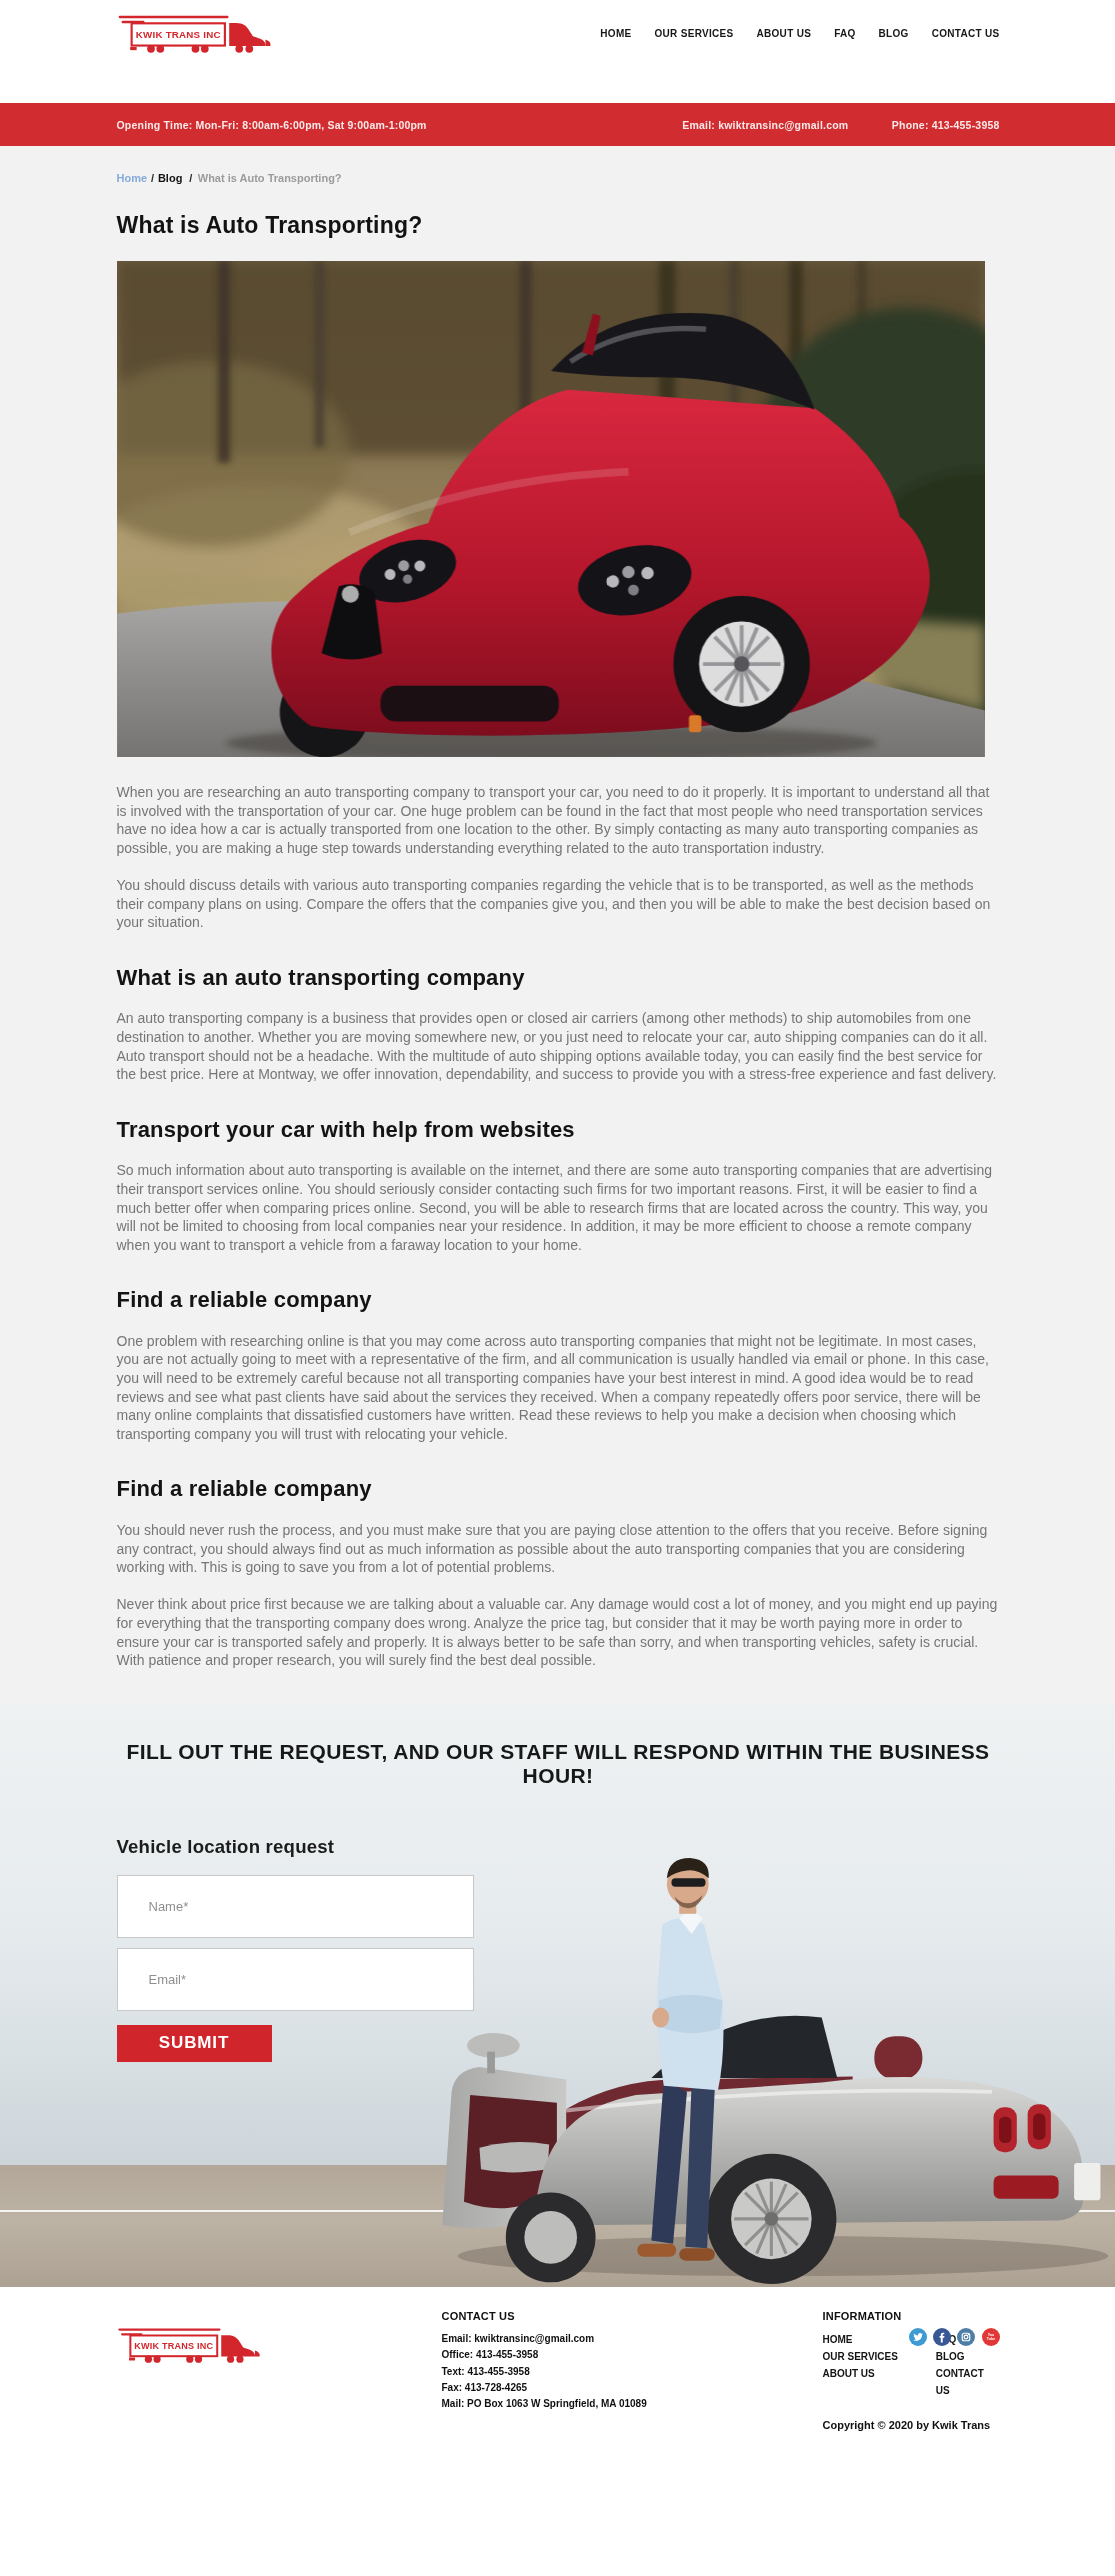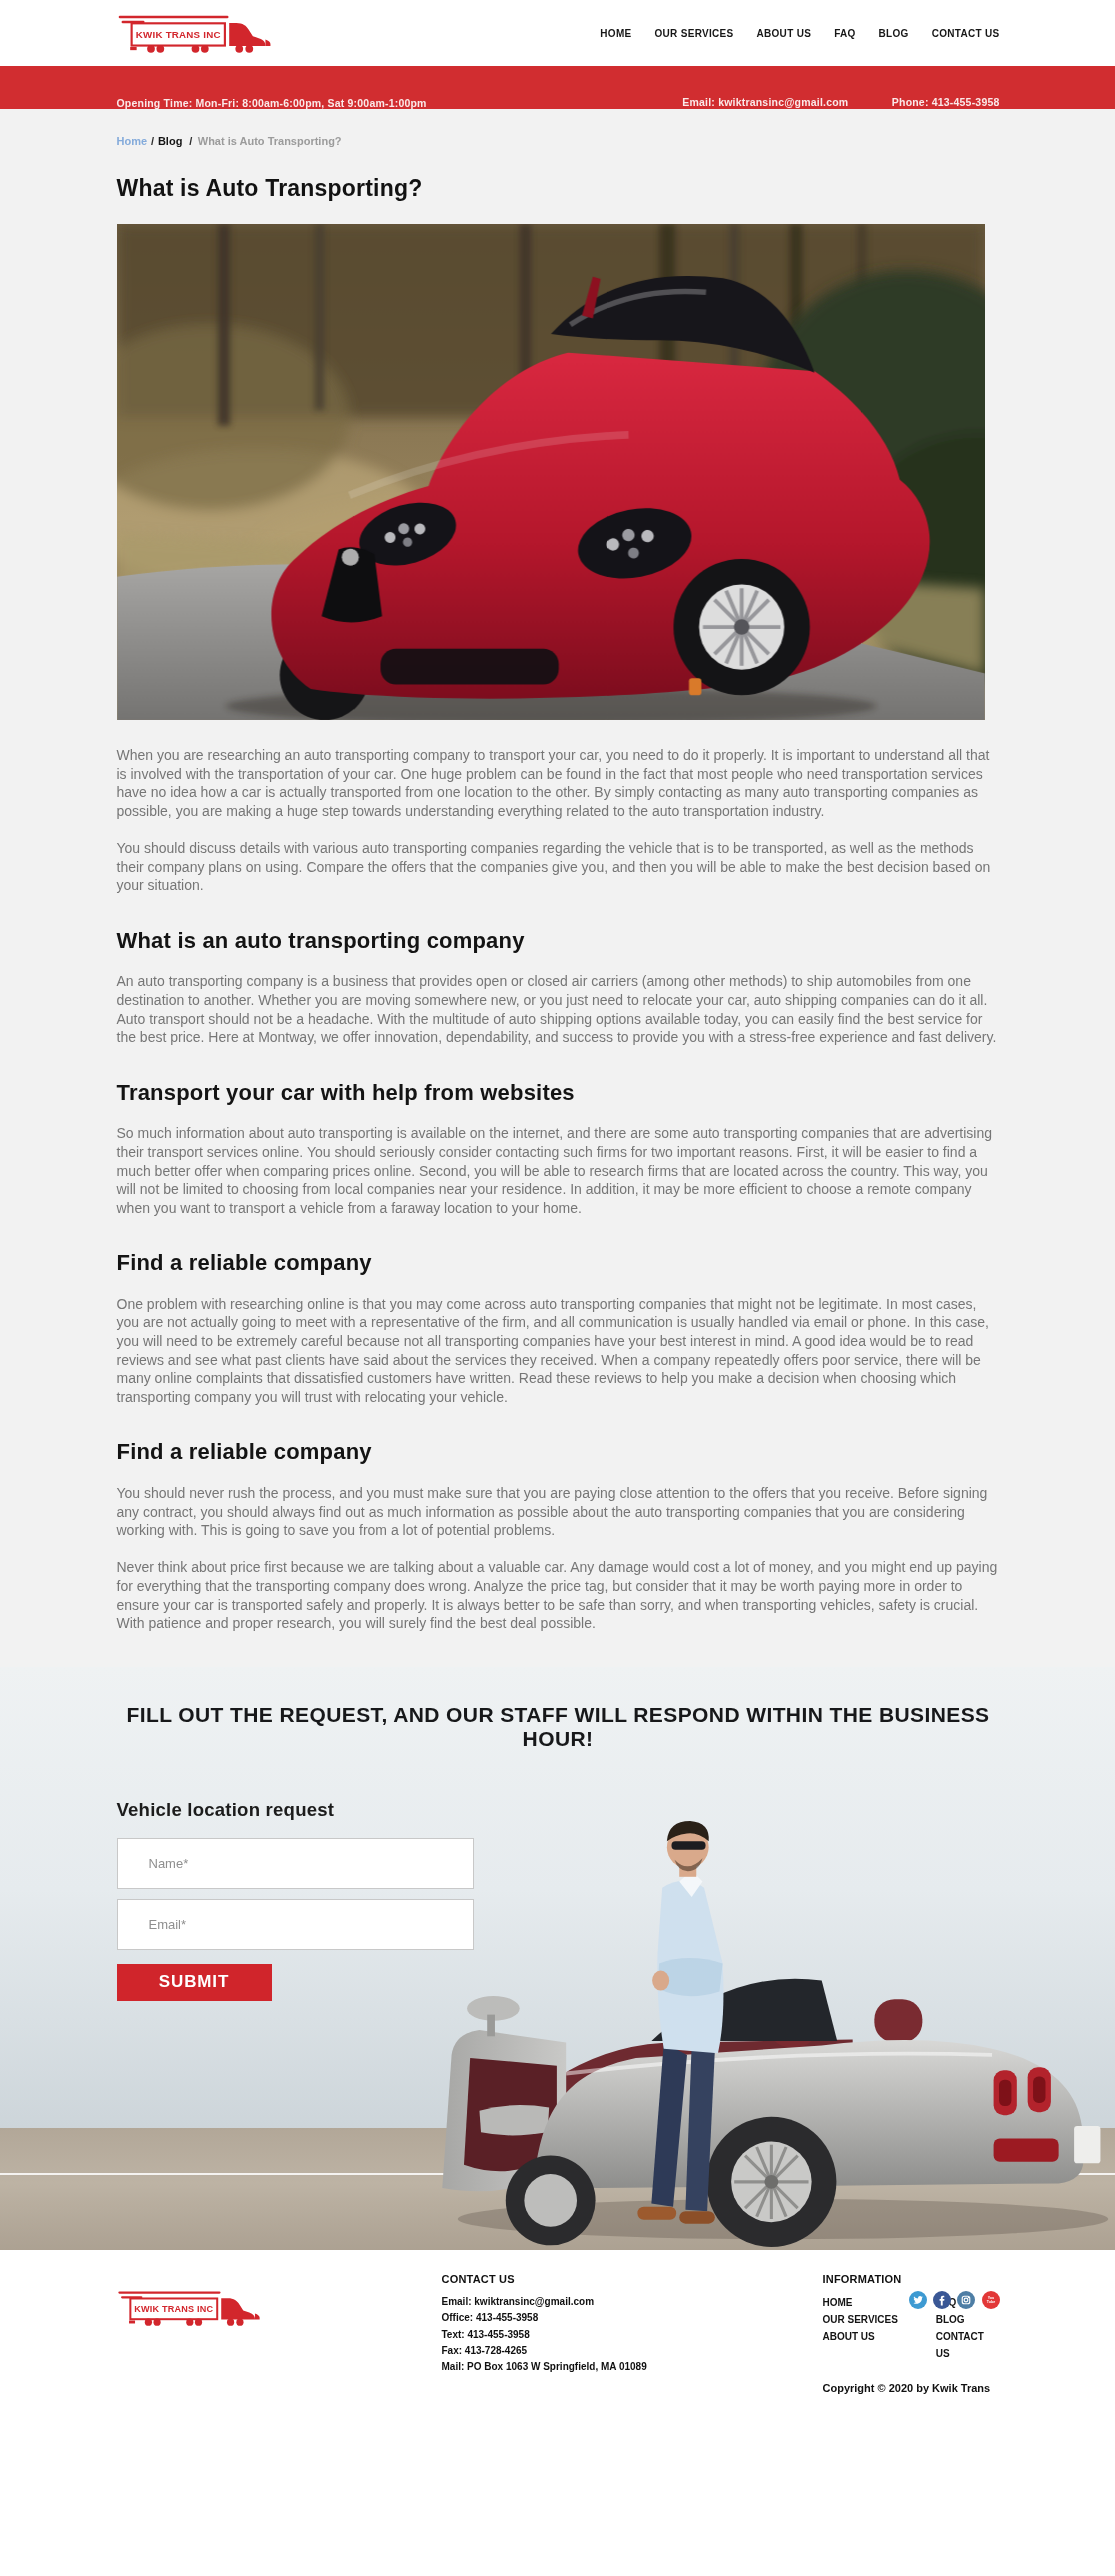--- a/index.html
+++ b/index.html
@@ -10,21 +10,21 @@
   
   .site-header { height:66px; background:#ffffff; }
   .site-header .container { height:100%; display:flex; align-items:center; justify-content:space-between; }
   .logo-svg { width:167px; height:48px; display:block; }
   .main-nav { display:flex; align-items:center; }
   .main-nav a { display:block; margin-left:23px; font-size:10px; font-weight:700; letter-spacing:0.3px;
                 color:#171717; text-decoration:none; }
 
   
   .topbar { height:43px; background:#d12d30; }
-  .topbar .container { height:100%; display:flex; align-items:flex-end; justify-content:space-between; }
+  .topbar .container { height:100%; display:flex; align-items:center; justify-content:space-between;margin-top:37px; }
   .topbar span { color:#fbe9e9; font-size:10.5px; font-weight:700; letter-spacing:0.2px; }
   .topbar-right span { margin-left:40px; }
 
   
   .page-main { background:#f2f2f2; padding:26px 0 34px; }
   .breadcrumb { font-size:11px; font-weight:700; color:#3a3a3a; }
   .breadcrumb a { text-decoration:none; }
   .bc-home { color:#84abdb; }
   .bc-sep { color:#2d2d2d; margin:0 3.9px; }
   .bc-blog { color:#141414; }
@@ -42,21 +42,21 @@
   .request-ground { position:absolute; left:0; right:0; bottom:0; height:122px;
       background:linear-gradient(180deg,#b2a798 0%,#bdb3a4 45%,#aca192 100%); }
   .request-ground::after { content:""; position:absolute; left:0; right:0; top:45px; height:2.3px;
       background:rgba(255,255,255,.85); }
   .request-scene { position:absolute; right:0; bottom:0; width:697px; height:542px; z-index:1; }
   .request-inner { position:relative; z-index:2; }
   .request-heading { padding-top:36px; text-align:center; font-size:21px; font-weight:800;
       color:#17181a; letter-spacing:0.4px; }
   .vl-form { margin-top:48px; width:360px; }
   .vl-form h3 { font-size:18.6px; font-weight:700; color:#1c1c1c; letter-spacing:0.2px; margin-bottom:17px; }
-  .vl-form input, .vl-form textarea { display:block; width:357px; height:51px; margin-bottom:10px;
+  .vl-form input, .vl-form textarea { display:block; width:357px; height:63px; margin-bottom:10px;
       border:0.8px solid #c8c8c8; background:#ffffff; padding:0 14px 0 31px; font-size:13px; color:#333;
       font-family:"Liberation Sans", sans-serif; outline:none; }
   .vl-form textarea { height:113px; padding-top:20px; resize:none; }
   .vl-form ::placeholder { color:#8f8f8f; opacity:1; }
   .submit-btn { margin-top:4px; width:155px; height:37px; border:none; background:#d0252b; color:#ffffff;
       font-size:17px; font-weight:700; letter-spacing:0.9px; cursor:pointer; font-family:"Liberation Sans", sans-serif; }
 
   
   .site-footer { background:#ffffff; padding:23px 0 12.4px; }
   .footer-inner { position:relative; display:flex; }

